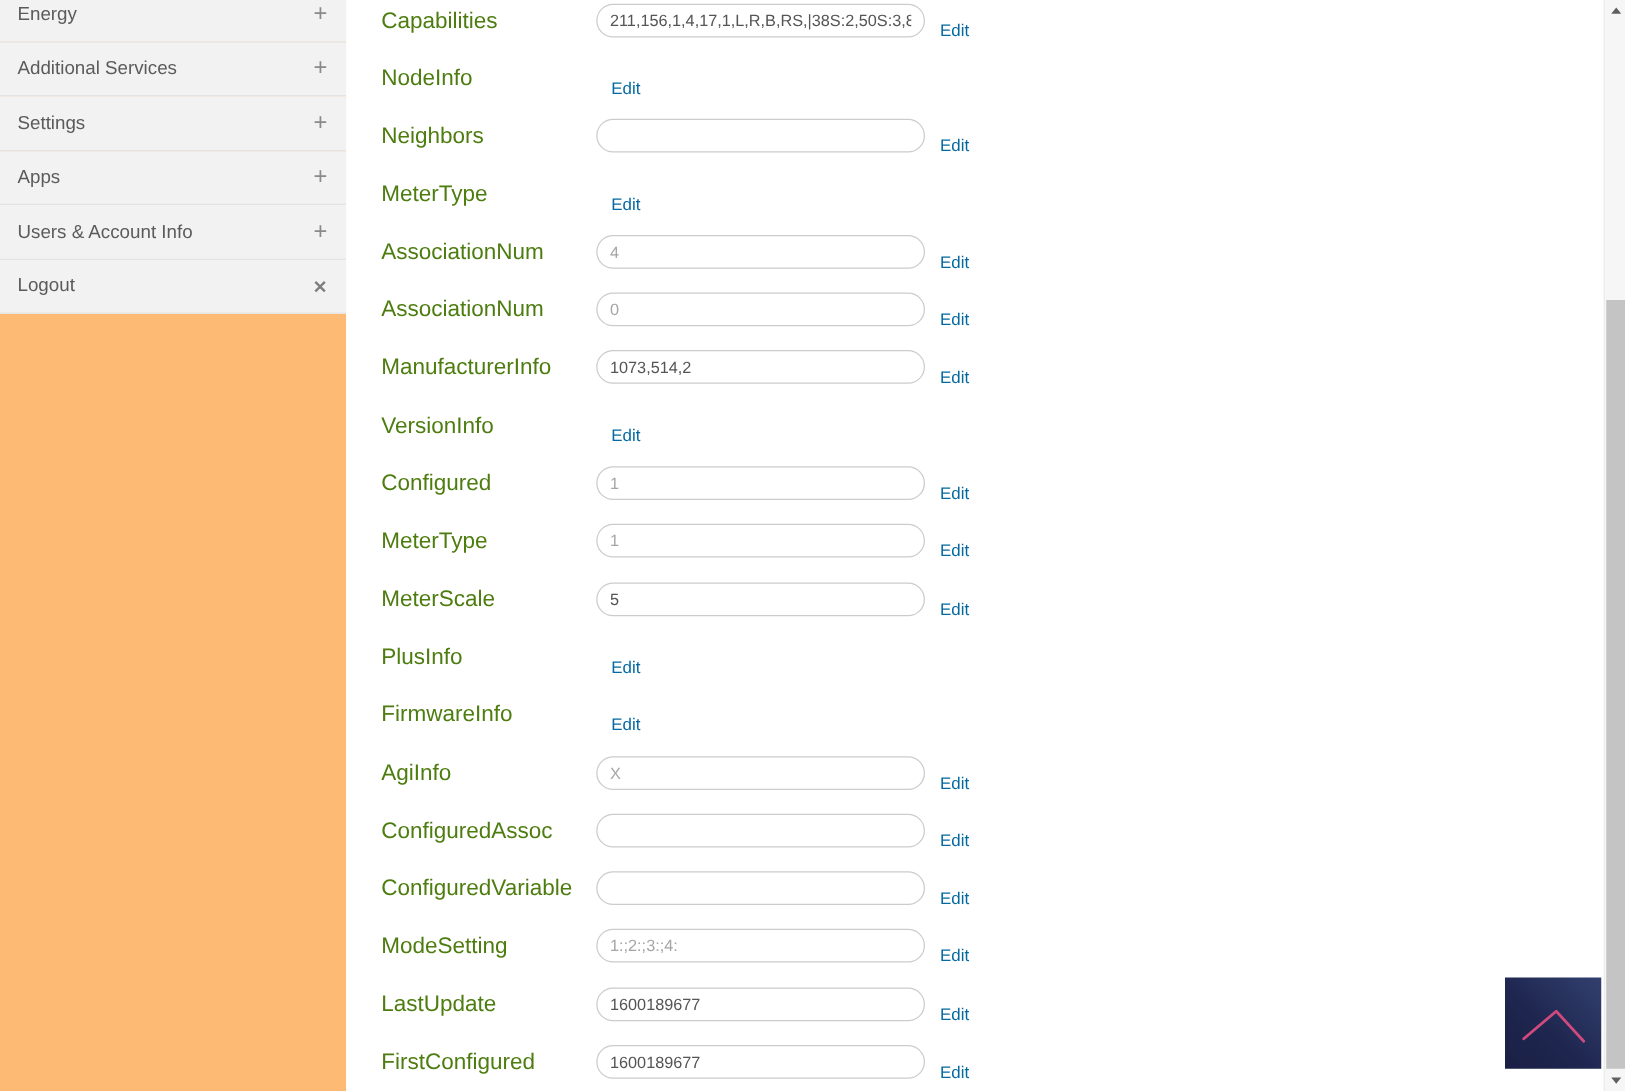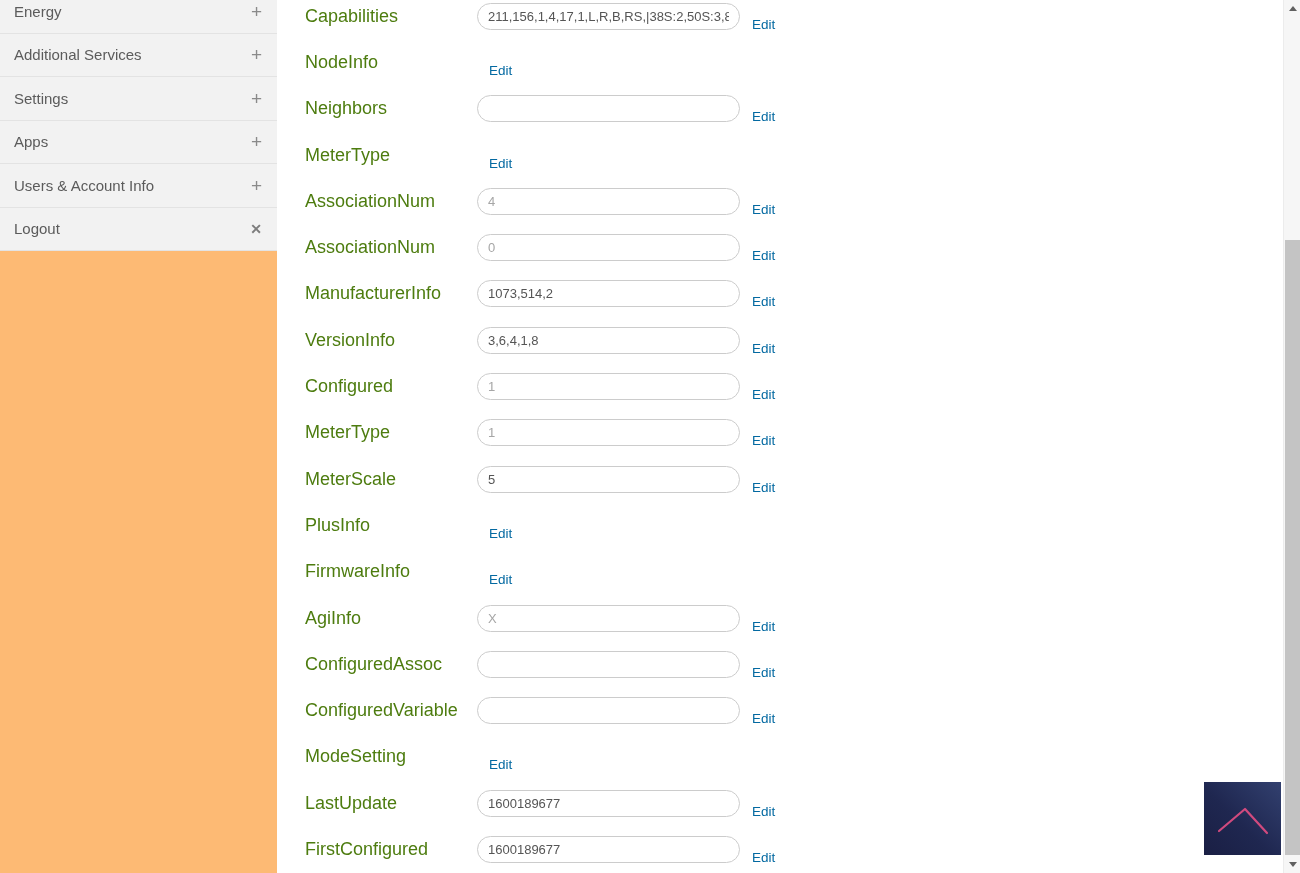--- a/index.html
+++ b/index.html
@@ -204,21 +204,20 @@
     <input class="field-input muted" type="text" value="0" style="">
     <a class="edit-link">Edit</a>
   </div>
       <div class="form-row">
     <label class="field-label">ManufacturerInfo</label>
     <input class="field-input" type="text" value="1073,514,2" style="">
     <a class="edit-link">Edit</a>
   </div>
       <div class="form-row">
     <label class="field-label">VersionInfo</label>
-    <input class="field-input" type="text" value="3,6,4,1,8" style="">
     <a class="edit-link">Edit</a>
   </div>
       <div class="form-row">
     <label class="field-label">Configured</label>
     <input class="field-input muted" type="text" value="1" style="">
     <a class="edit-link">Edit</a>
   </div>
       <div class="form-row">
     <label class="field-label">MeterType</label>
     <input class="field-input muted" type="text" value="1" style="">
@@ -247,20 +246,21 @@
     <input class="field-input" type="text" style="">
     <a class="edit-link">Edit</a>
   </div>
       <div class="form-row">
     <label class="field-label">ConfiguredVariable</label>
     <input class="field-input" type="text" style="">
     <a class="edit-link">Edit</a>
   </div>
       <div class="form-row">
     <label class="field-label">ModeSetting</label>
+    <input class="field-input muted" type="text" value="1:;2:;3:;4:" style="">
     <a class="edit-link">Edit</a>
   </div>
       <div class="form-row">
     <label class="field-label">LastUpdate</label>
     <input class="field-input" type="text" value="1600189677" style="">
     <a class="edit-link">Edit</a>
   </div>
       <div class="form-row">
     <label class="field-label">FirstConfigured</label>
     <input class="field-input" type="text" value="1600189677" style="">

